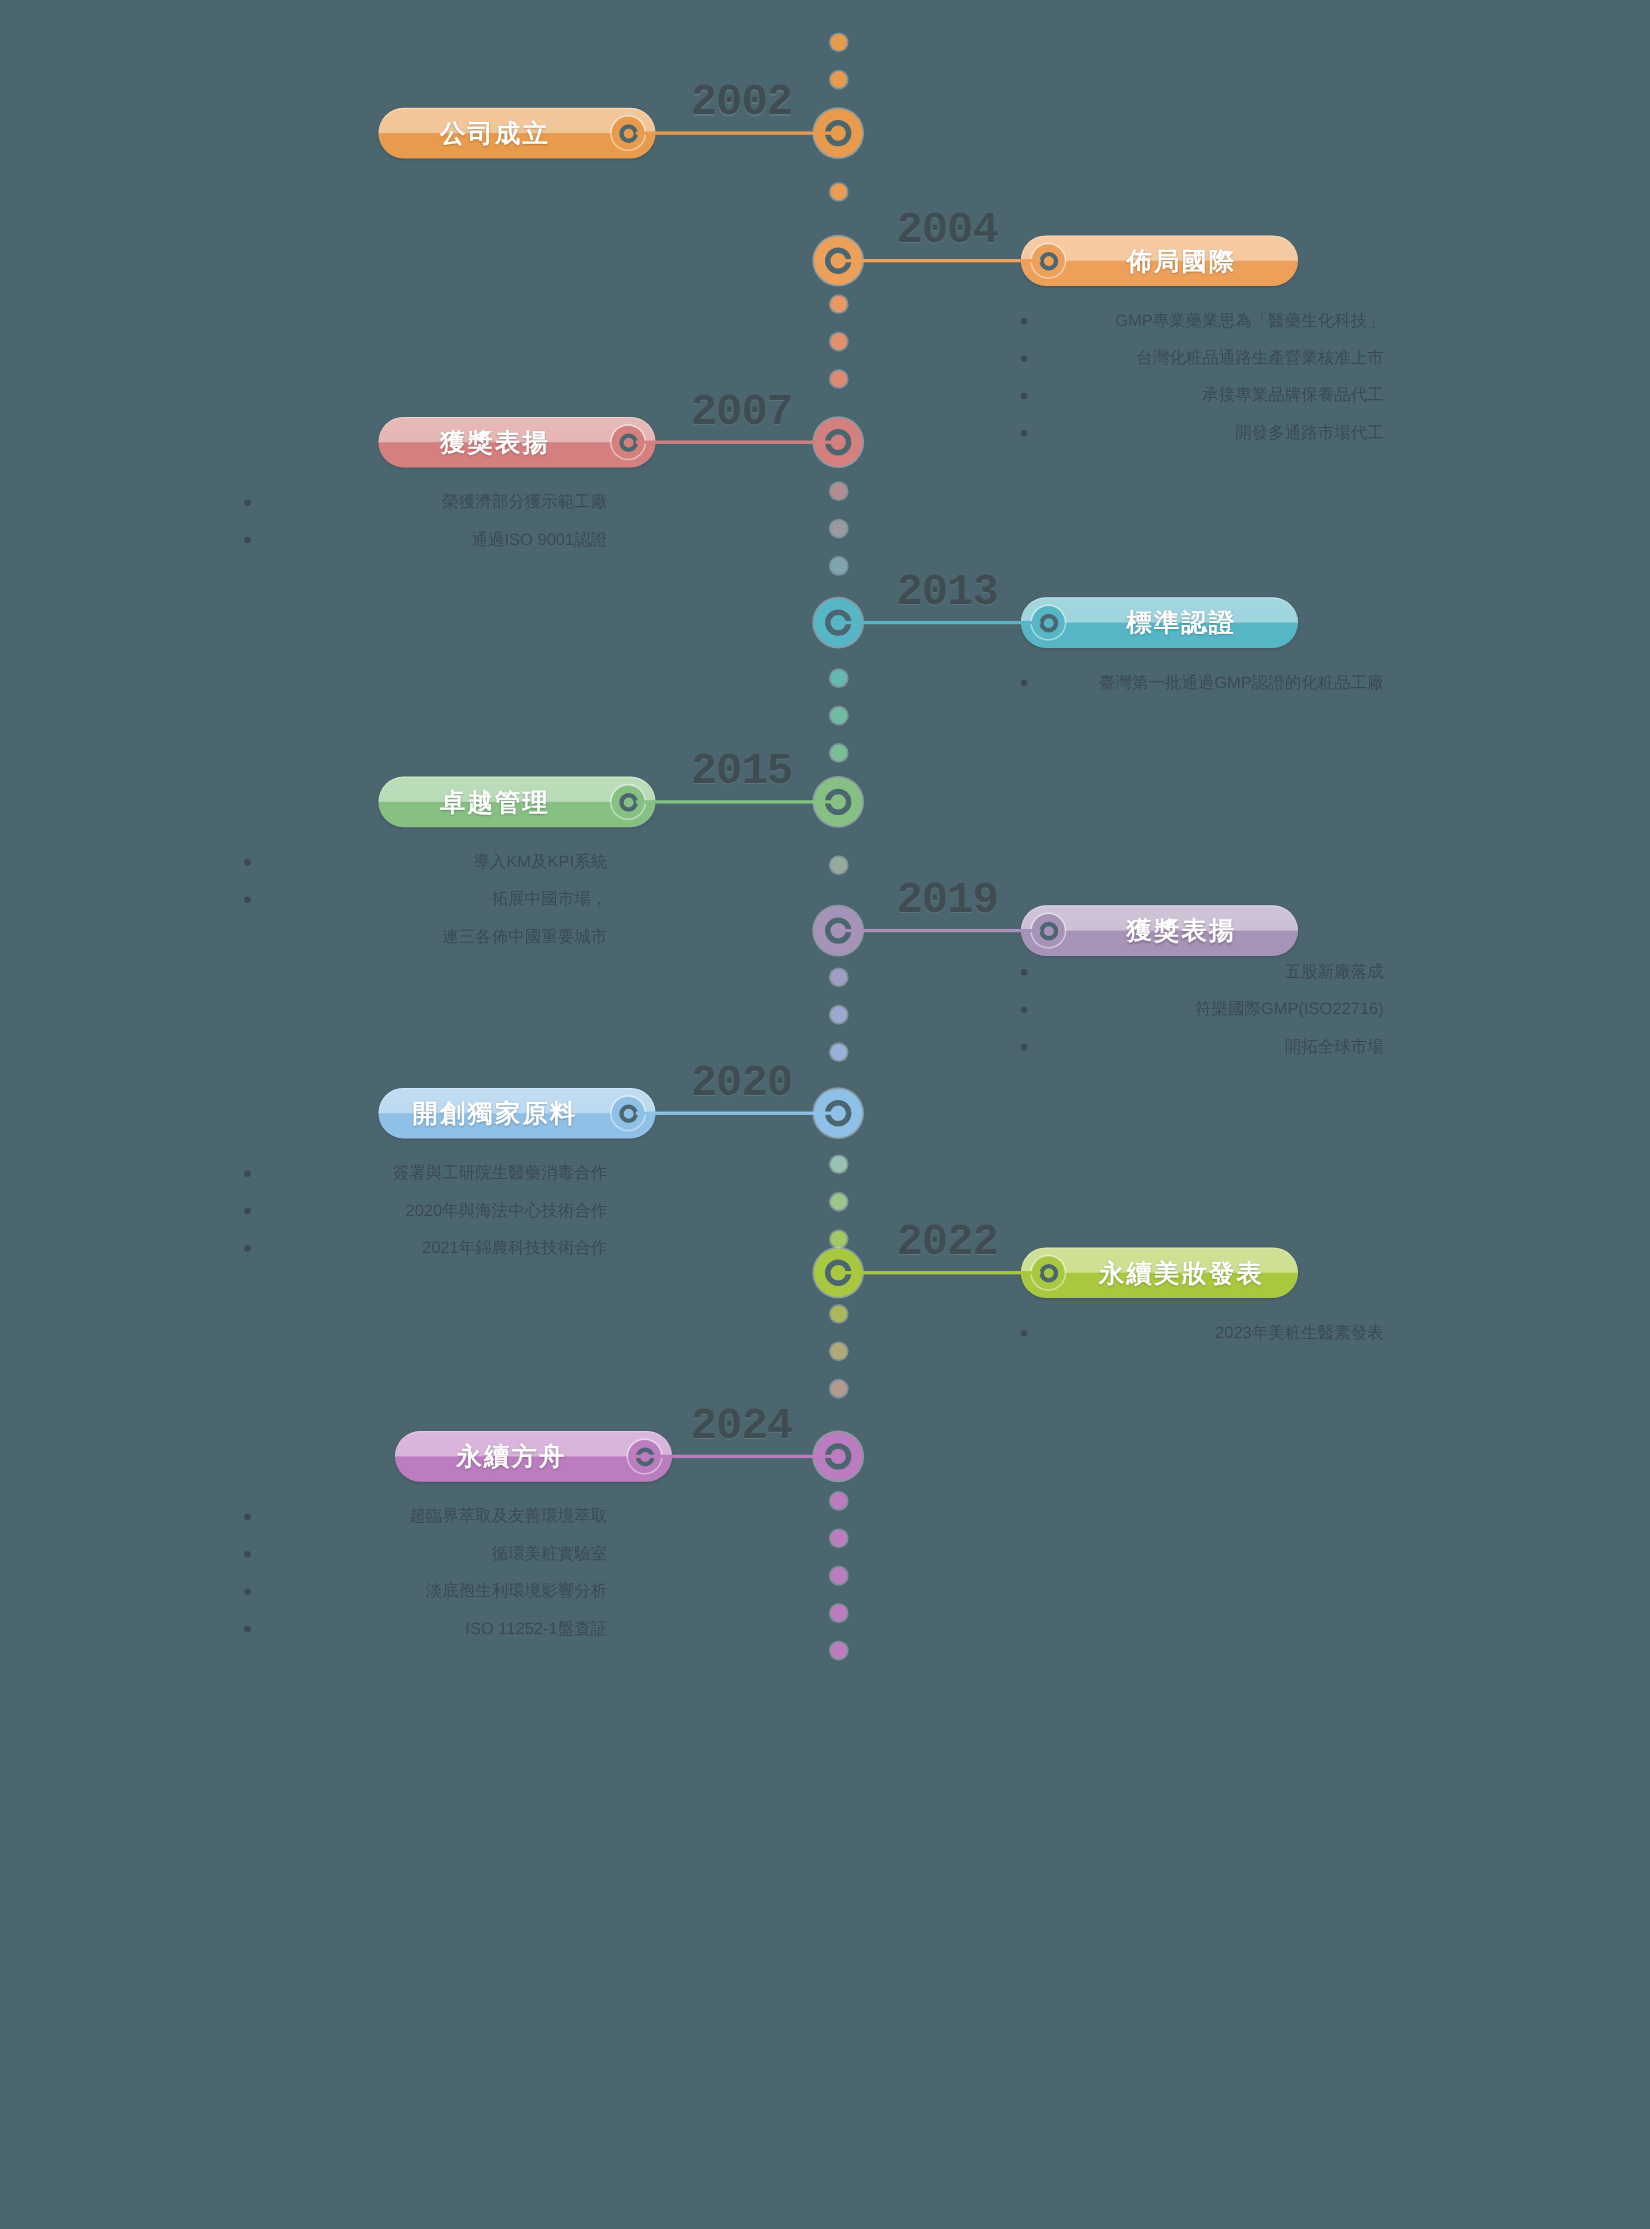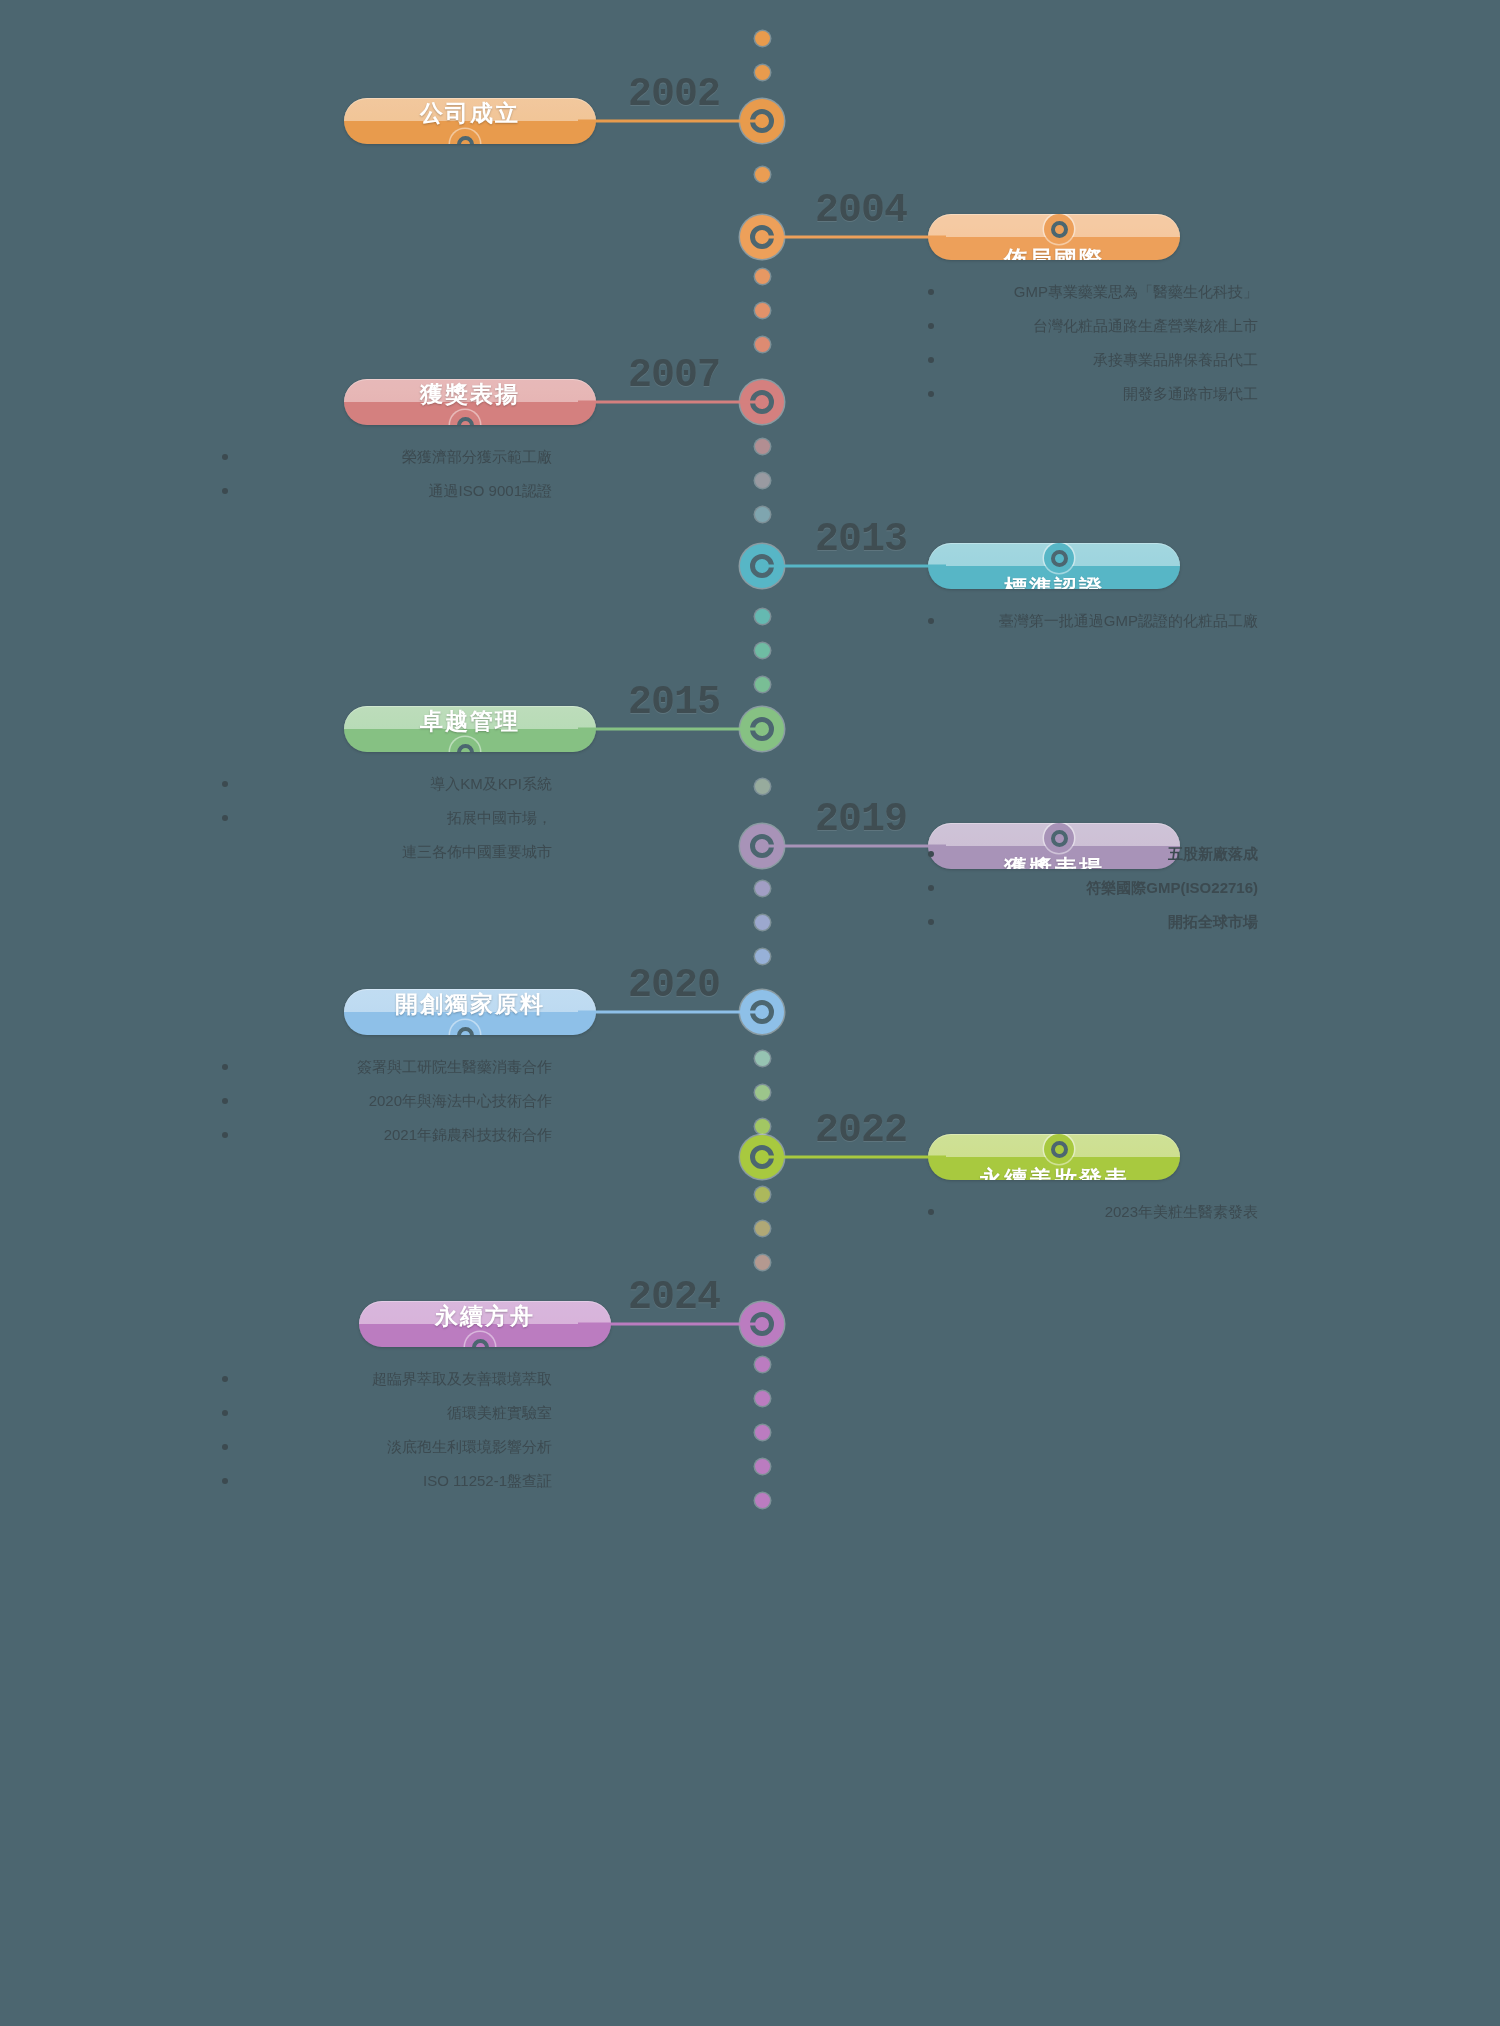--- a/index.html
+++ b/index.html
@@ -81,21 +81,20 @@
   
   .pill {
     position: absolute;
     height: 46px;
     border-radius: 23px;
     transform: translateY(-50%);
     display: flex;
     align-items: center;
     box-shadow: 0 1px 3px rgba(0,0,0,0.18), inset 0 1px 0 rgba(255,255,255,0.30);
     overflow: hidden;
-    flex-direction: column;
   }
   .pill::after {
     content: "";
     position: absolute;
     left: 0; right: 0; top: 0;
     height: 50%;
     background: rgba(255,255,255,0.22);
     pointer-events: none;
   }
   .pill-label {
@@ -293,21 +292,21 @@
         <div class="node-inner"></div>
       </div>
       <div class="pill right" style="top: 846px; background: linear-gradient(rgb(194, 179, 205) 0%, rgb(191, 175, 202) 49%, rgb(168, 147, 184) 51%, rgb(168, 147, 184) 100%); width: 252px; left: 928px;">
         <div class="pill-ring" style="background: rgb(168, 147, 184);">
           <i></i>
         </div>
         <div class="pill-label">獲獎表揚</div>
       </div>
       <div class="connector" style="top: 846px; background: rgb(168, 147, 184); left: 762px; width: 184px;"></div>
       <div class="year" style="top: 842px; left: 815px;">2019</div>
-      <div class="bullets" style="top: 837px; left: 928px; font-weight: bold;">
+      <div class="bullets" style="top: 867px; left: 928px;">
         <div class="bullet-row">
           <span class="bullet-dot"></span>
           <span class="bullet-text">五股新廠落成</span>
         </div>
         <div class="bullet-row">
           <span class="bullet-dot"></span>
           <span class="bullet-text">符樂國際GMP(ISO22716)</span>
         </div>
         <div class="bullet-row">
           <span class="bullet-dot"></span>

